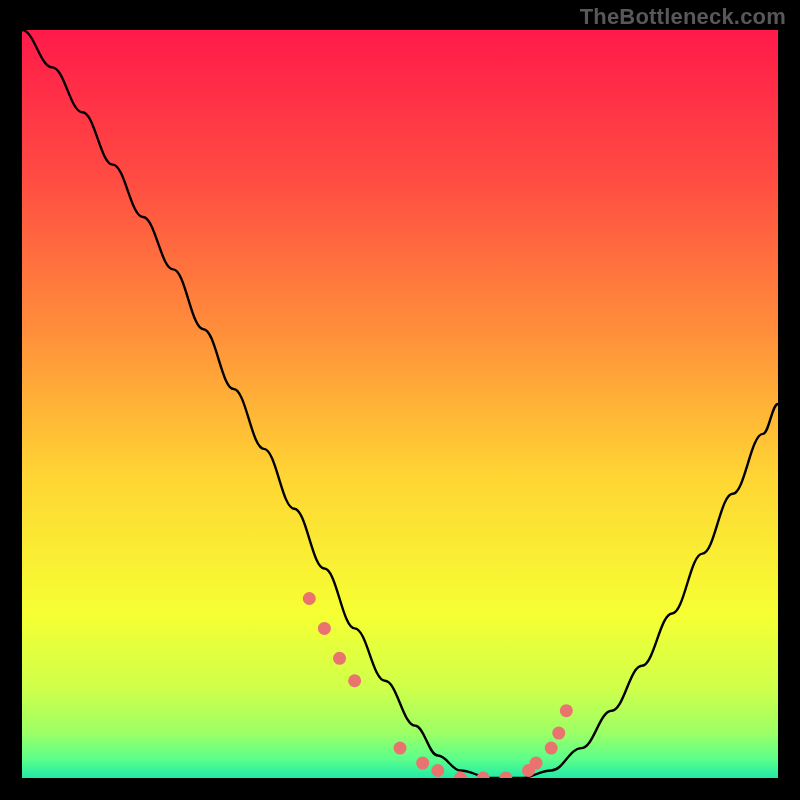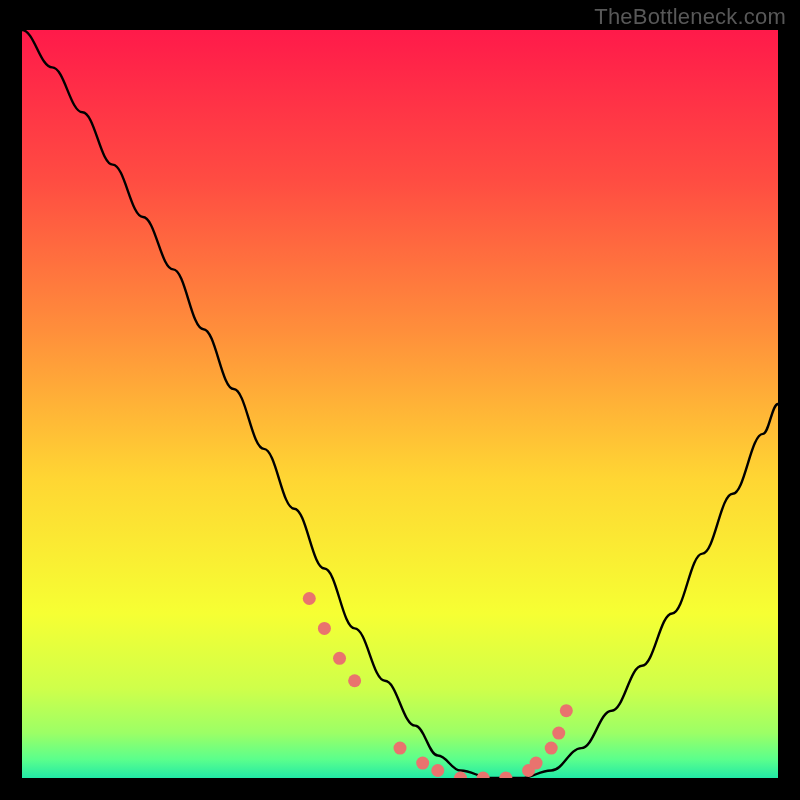--- a/index.html
+++ b/index.html
@@ -16,21 +16,21 @@
     width: 800px;
     height: 800px;
     background: #000000;
   }
   .watermark {
     position: absolute;
     top: 4px;
     right: 14px;
     color: #585858;
     font-size: 22px;
-    font-weight: 400;
+    font-weight: 700;
     letter-spacing: 0.2px;
     user-select: none;
   }
   .plot-wrap {
     position: absolute;
     left: 22px;
     top: 30px;
     width: 756px;
     height: 748px;
   }

